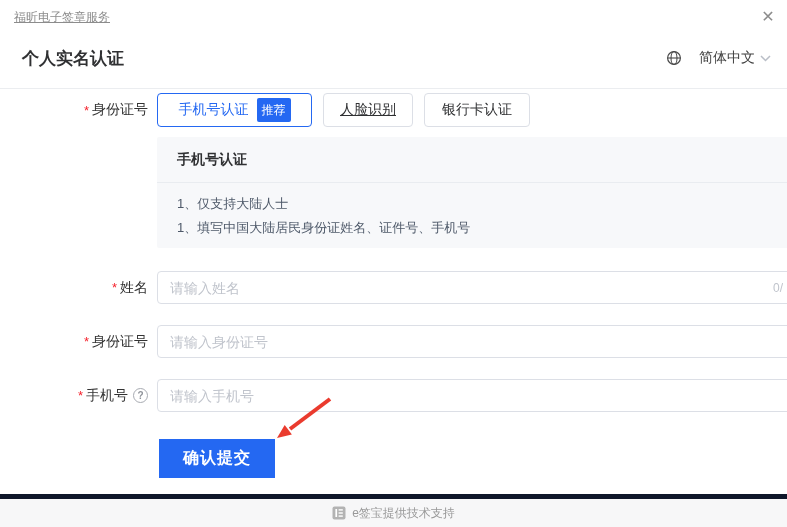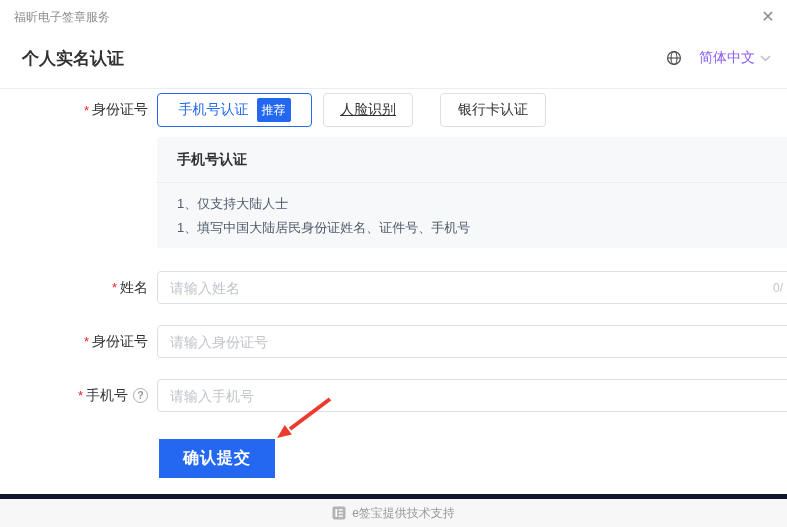--- a/index.html
+++ b/index.html
@@ -9,48 +9,48 @@
   }
   *{margin:0;padding:0;box-sizing:border-box;}
   html,body{width:787px;height:527px;overflow:hidden;}
   body{
     font-family:"Liberation Sans","DejaVu Sans",sans-serif;
     background:#ffffff;color:#303133;
   }
   .dialog{position:relative;width:787px;height:527px;background:#fff;}
 
   
-  .brand{position:absolute;top:9px;left:14px;font-size:12px;color:#8c8c8c;}
+  .brand{position:absolute;top:9px;left:14px;font-size:12px;color:#8c8c8c;text-decoration:underline;}
   .close-btn{position:absolute;top:6px;right:8px;width:22px;height:22px;
     display:flex;align-items:center;justify-content:center;cursor:pointer;
     color:#8c8c8c;font-size:16px;line-height:1;}
 
   
   .page-title{position:absolute;top:47px;left:22px;font-size:17px;font-weight:600;color:#303133;}
   .lang-select{position:absolute;top:49px;right:16px;display:flex;align-items:center;gap:5px;cursor:pointer;}
-  .lang-text{font-size:14px;color:#8b5cf6;margin-left:12px;}
+  .lang-text{font-size:14px;color:#404040;margin-left:12px;}
   .icon-svg{display:block;}
 
   .top-divider{position:absolute;top:88px;left:0;width:787px;height:1px;background:#ebedf0;}
 
   
   .row{position:absolute;left:0;display:flex;align-items:center;}
   .label-col{width:148px;text-align:right;font-size:14px;color:#333;flex:0 0 148px;
     display:flex;align-items:center;justify-content:flex-end;}
   .req{color:var(--required);margin-right:3px;font-size:13px;}
 
   
   .row-tabs{top:93px;height:34px;}
   .tabs{display:flex;margin-left:9px;}
   .tab{height:34px;display:flex;align-items:center;justify-content:center;
     border:1px solid #dcdfe6;border-radius:4px;background:#fff;cursor:pointer;
     font-size:14px;color:#303133;}
   .tab-selected{border-color:var(--accent);color:var(--accent);width:155px;gap:8px;}
   .tab-face{width:90px;margin-left:11px;text-decoration:underline;}
-  .tab-bank{width:106px;margin-left:27px;}
+  .tab-bank{width:106px;margin-left:11px;}
   .badge{background:var(--accent);color:#fff;font-size:12px;line-height:1;
     padding:6px 5px;border-radius:2px;}
 
   
   .info-box{position:absolute;left:157px;top:137px;width:645px;height:111px;
     background:#f7f8fa;border-radius:2px;}
   .info-title{height:46px;display:flex;align-items:center;padding-left:20px;
     font-size:14px;font-weight:700;color:#303133;border-bottom:1px solid #e9ecf0;}
   .info-list{padding:9px 20px;font-size:13px;color:#4e5969;line-height:24px;}
 

